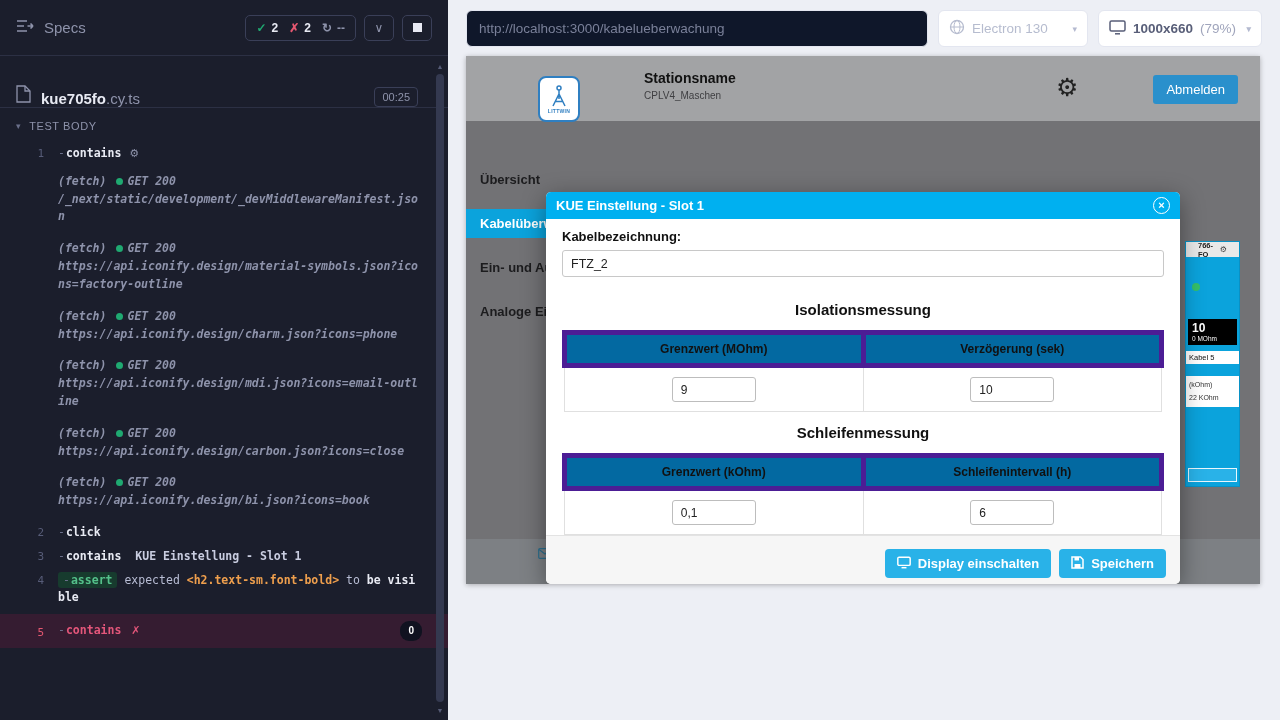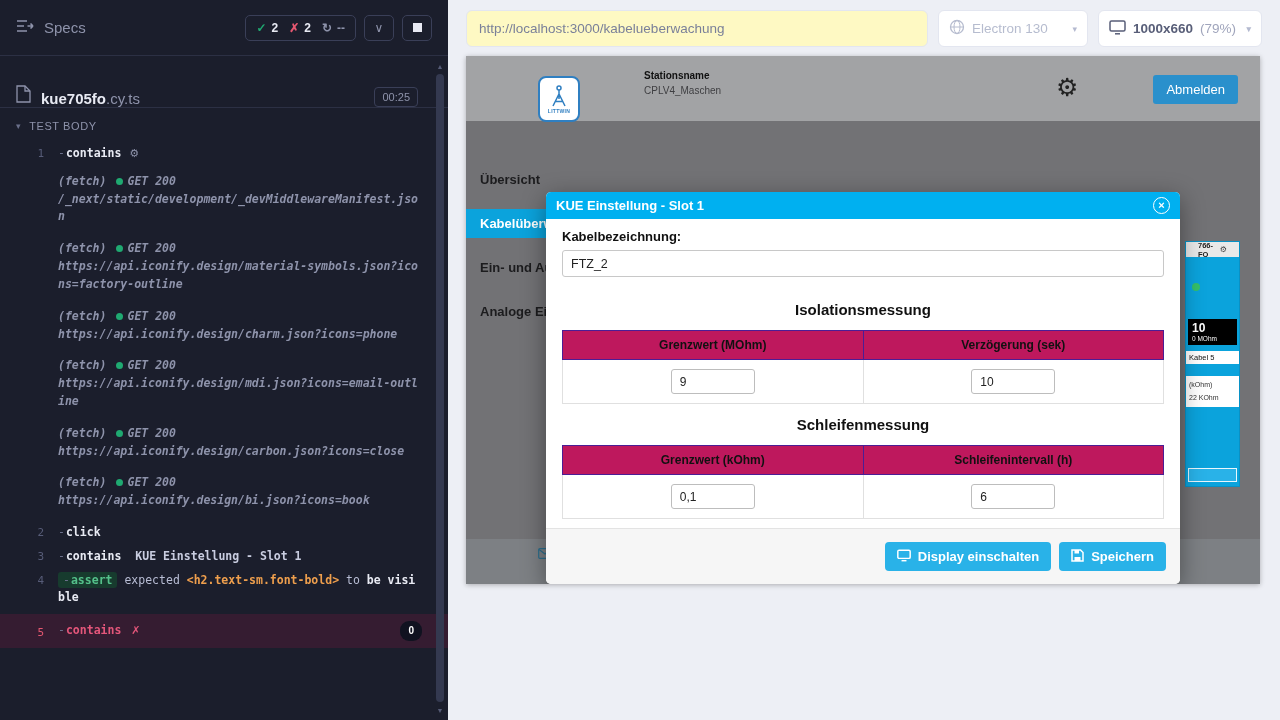--- a/index.html
+++ b/index.html
@@ -47,34 +47,34 @@
   .fail-x { color:#e4567a; margin-left:10px; font-family:"DejaVu Sans",sans-serif; font-size:11px; }
   .fail-badge { margin-left:auto; background:#101220; color:#fff; font-size:10px; padding:2px 8px; border-radius:9px; font-family:"Liberation Sans",sans-serif; font-weight:bold; }
 
   .rep-scroll { position:absolute; right:2px; top:60px; bottom:4px; width:12px; }
   .sb-arrow { height:12px; display:flex; align-items:center; justify-content:center; color:#565b76; font-size:7px; }
   .sb-thumb { position:absolute; top:14px; bottom:14px; left:2px; width:8px; background:#343950; border-radius:4px; }
 
   
   .stage { position:absolute; left:448px; top:0; right:0; bottom:0; }
   .topbar { display:flex; align-items:center; padding:10px 0 9px 18px; gap:10px; }
-  .url-input { width:462px; height:37px; background:#fef9c3; border:1px solid #e3e6f0; border-radius:6px; padding:0 12px; color:#7a8099; font-size:13.5px; font-family:inherit; }
+  .url-input { width:462px; height:37px; background:#0f172a; border:1px solid #e3e6f0; border-radius:6px; padding:0 12px; color:#7a8099; font-size:13.5px; font-family:inherit; }
   .select { height:37px; background:#fff; border:1px solid #e3e6f0; border-radius:6px; display:flex; align-items:center; padding:0 10px; gap:7px; cursor:pointer; }
   .select .chev { margin-left:auto; color:#b4bad0; font-size:9px; }
   .sel-browser { width:150px; color:#b6bccf; font-size:13.5px; }
   .sel-viewport { width:164px; color:#585e78; font-size:13.5px; font-weight:bold; }
   .vp-zoom { color:#a0a5bc; font-weight:normal; }
 
   
   .aut { position:relative; margin:0 0 0 18px; width:794px; height:528px; background:#727275; box-shadow:0 1px 5px rgba(0,0,0,.28); overflow:hidden; }
   .app-header { position:absolute; top:0; left:0; right:0; height:65px; background:#a2a3a5; z-index:2; }
   .logo { position:absolute; left:72px; top:20px; width:42px; height:46px; background:#fff; border:2px solid #2f7fc1; border-radius:8px; display:flex; flex-direction:column; align-items:center; justify-content:center; gap:1px; z-index:3; }
   .logo-text { font-size:5px; color:#2f7fc1; font-weight:bold; letter-spacing:.3px; }
   .station { position:absolute; left:178px; top:14px; }
-  .station-label { font-weight:bold; color:#111; font-size:10px; }
+  .station-label { font-weight:bold; color:#111; font-size:14px; }
   .station-value { color:#3e3e41; font-size:10px; margin-top:4px; }
   .hdr-gear { position:absolute; left:590px; top:17px; font-size:25px; color:#222; font-family:"DejaVu Sans",sans-serif; cursor:pointer; }
   .logout-btn { position:absolute; right:22px; top:19px; height:29px; padding:0 13px; background:#2a90cc; color:#fff; font-size:13px; border:none; border-radius:3px; font-family:inherit; cursor:pointer; }
 
   .app-content { position:absolute; top:65px; bottom:45px; left:0; right:0; background:#727275; }
   .nav { position:absolute; left:0; top:44px; width:150px; }
   .nav-item { height:29px; line-height:29px; padding-left:14px; margin-bottom:15px; font-weight:bold; font-size:13px; color:#1c1c1e; white-space:nowrap; overflow:hidden; cursor:pointer; }
   .nav-item.active { background:#0ba3dc; color:#fff; }
 
   .side-card { position:absolute; right:20px; top:120px; bottom:52px; width:55px; background:#0ba3dc; border:1px solid #0991c5; overflow:hidden; }
@@ -94,21 +94,21 @@
   
   .modal { position:absolute; left:80px; top:71px; width:634px; height:392px; background:#fff; border-radius:5px; box-shadow:0 6px 24px rgba(0,0,0,.4); display:flex; flex-direction:column; overflow:hidden; z-index:5; }
   .modal-header { height:27px; flex:none; background:#00b0f0; color:#fff; font-size:13px; font-weight:bold; display:flex; align-items:center; padding:0 10px; }
   .modal-close { margin-left:auto; width:17px; height:17px; border:1.5px solid #fff; border-radius:50%; display:flex; align-items:center; justify-content:center; font-size:11px; color:#fff; cursor:pointer; line-height:1; }
   .modal-body { flex:1; padding:10px 16px 0; }
   .field-label { display:block; font-weight:bold; font-size:13px; color:#111; margin-bottom:6px; }
   .text-input { width:100%; height:27px; border:1px solid #c8c8c8; border-radius:3px; padding:0 8px; font-size:12.5px; color:#222; font-family:inherit; }
   .section-title { text-align:center; font-weight:bold; font-size:15px; color:#111; margin:24px 0 12px; }
   .section-title.second { margin-top:12px; }
   .m-table { width:100%; border-collapse:collapse; }
-  .m-table th { background:#be185d; border:1px solid #4c1d95; font-weight:bold; padding:7px 4px; text-align:center; font-size:12px; color:#111; }
+  .m-table th { background:#0369a1; border:5px solid #4c1d95; font-weight:bold; padding:7px 4px; text-align:center; font-size:12px; color:#111; }
   .m-table td { border:1px solid #e0e0e0; padding:9px; text-align:center; }
   .cell-input { width:84px; height:25px; border:1px solid #bdbdbd; border-radius:3px; padding:0 8px; font-size:12px; color:#222; font-family:inherit; }
   .modal-footer { height:56px; flex:none; background:#f6f6f6; border-top:1px solid #e3e3e3; display:flex; align-items:center; justify-content:flex-end; gap:8px; padding:0 14px; }
   .btn-cyan { height:29px; background:#29b2e8; color:#fff; border:none; border-radius:4px; font-size:13px; font-weight:bold; display:flex; align-items:center; gap:7px; padding:0 12px; font-family:inherit; cursor:pointer; }
 
   
   .app-footer { position:absolute; bottom:0; left:0; right:0; height:45px; background:#7d8084; display:flex; align-items:center; justify-content:space-between; padding:0 60px 0 72px; z-index:2; }
   .f-item { display:flex; gap:6px; font-size:10.5px; color:#161616; line-height:1.35; align-items:flex-start; }
   .f-item svg { flex:none; margin-top:1px; }
   .f-company { width:172px; } .f-phone { width:112px; } .f-email { width:132px; } .f-manuals { width:104px; align-items:center; }

